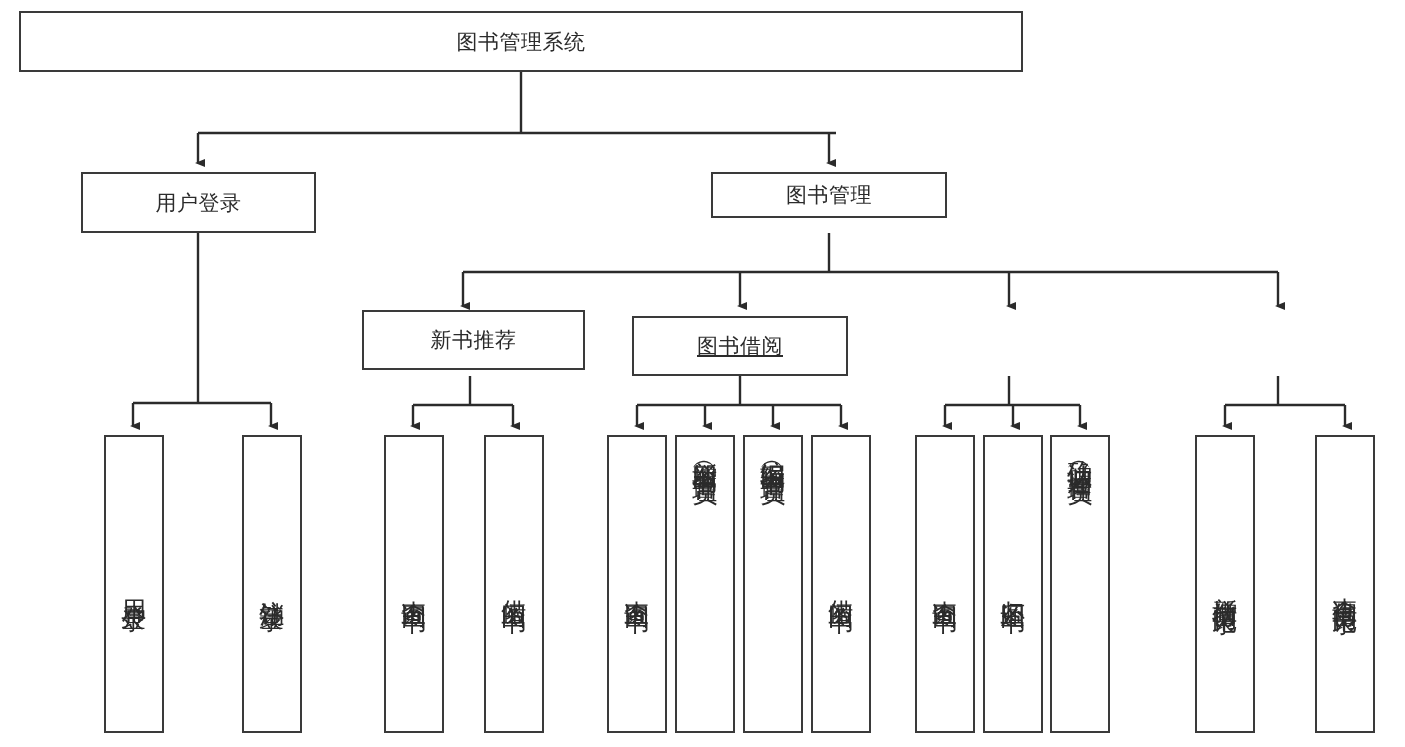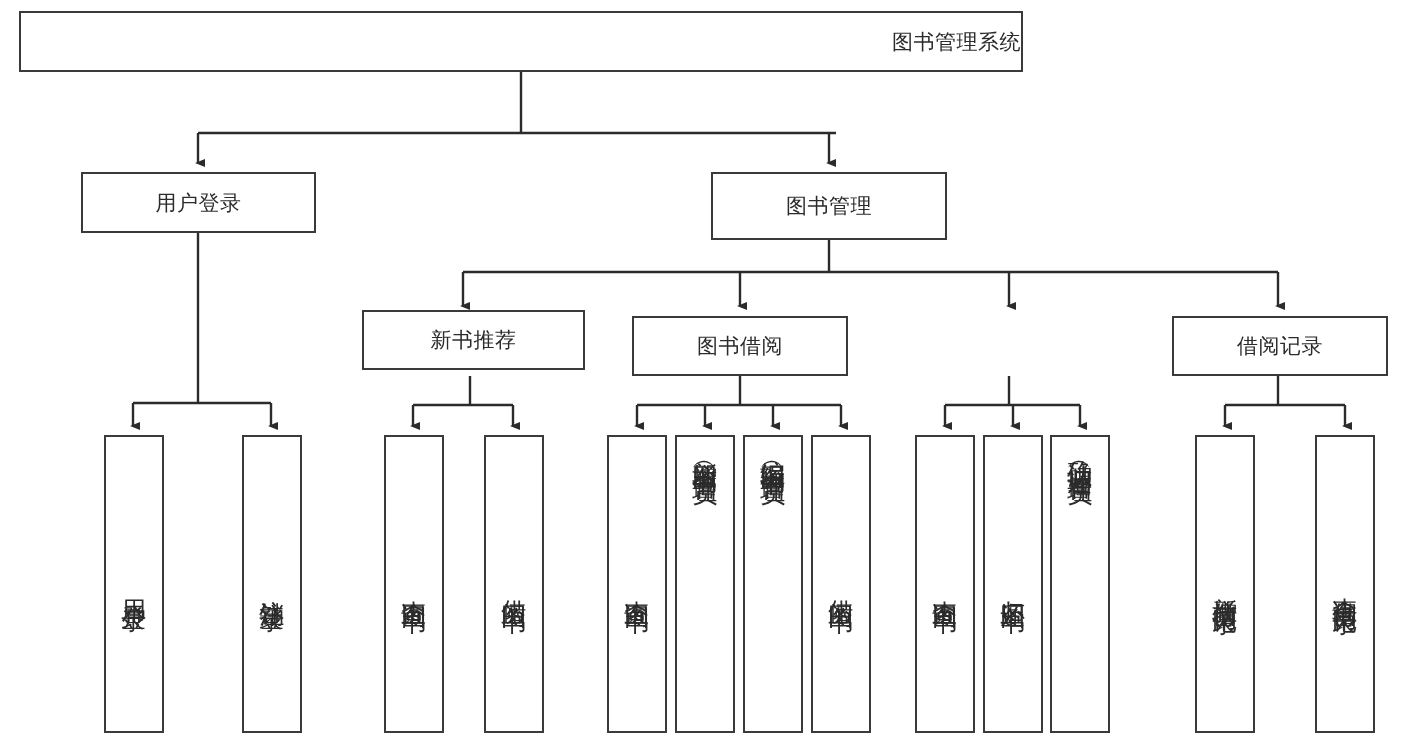--- a/index.html
+++ b/index.html
@@ -121,39 +121,36 @@
       <path d="M1013,405 L1013,426" marker-end="url(#arrow)"></path>
       <path d="M1080,405 L1080,426" marker-end="url(#arrow)"></path>
 
       <path d="M1278,376 L1278,405"></path>
       <path d="M1225,405 L1345,405"></path>
       <path d="M1225,405 L1225,426" marker-end="url(#arrow)"></path>
       <path d="M1345,405 L1345,426" marker-end="url(#arrow)"></path>
     </g>
   </svg>
 
-  <div class="node node-h node-root" style="left:19px; top:11px; width:1004px; height:61px;justify-content:flex-end;">
+  <div class="node node-h node-root" style="left:19px; top:11px; width:1004px; height:61px;">
     <span>图书管理系统</span>
   </div>
 
   <div class="node node-h" style="left:81px; top:172px; width:235px; height:61px;">
     <span>用户登录</span>
   </div>
-  <div class="node node-h" style="left:711px; top:172px; width:236px; height:68px;">
+  <div class="node node-h" style="left:711px; top:172px; width:236px; height:46px;">
     <span>图书管理</span>
   </div>
 
   <div class="node node-h" style="left:362px; top:310px; width:223px; height:60px;">
     <span>新书推荐</span>
   </div>
-  <div class="node node-h" style="left:632px; top:316px; width:216px; height:60px;">
+  <div class="node node-h" style="left:632px; top:316px; width:216px; height:60px;text-decoration:underline;">
     <span>图书借阅</span>
-  </div>
-  <div class="node node-h" style="left:1172px; top:316px; width:216px; height:60px;">
-    <span>借阅记录</span>
   </div>
 
   <div class="node node-v" style="left:104px; top:435px; width:60px; height:298px;">
     <span class="vtext centered">用户登录</span>
   </div>
   <div class="node node-v" style="left:242px; top:435px; width:60px; height:298px;">
     <span class="vtext centered">注销登录</span>
   </div>
 
   <div class="node node-v" style="left:384px; top:435px; width:60px; height:298px;">

